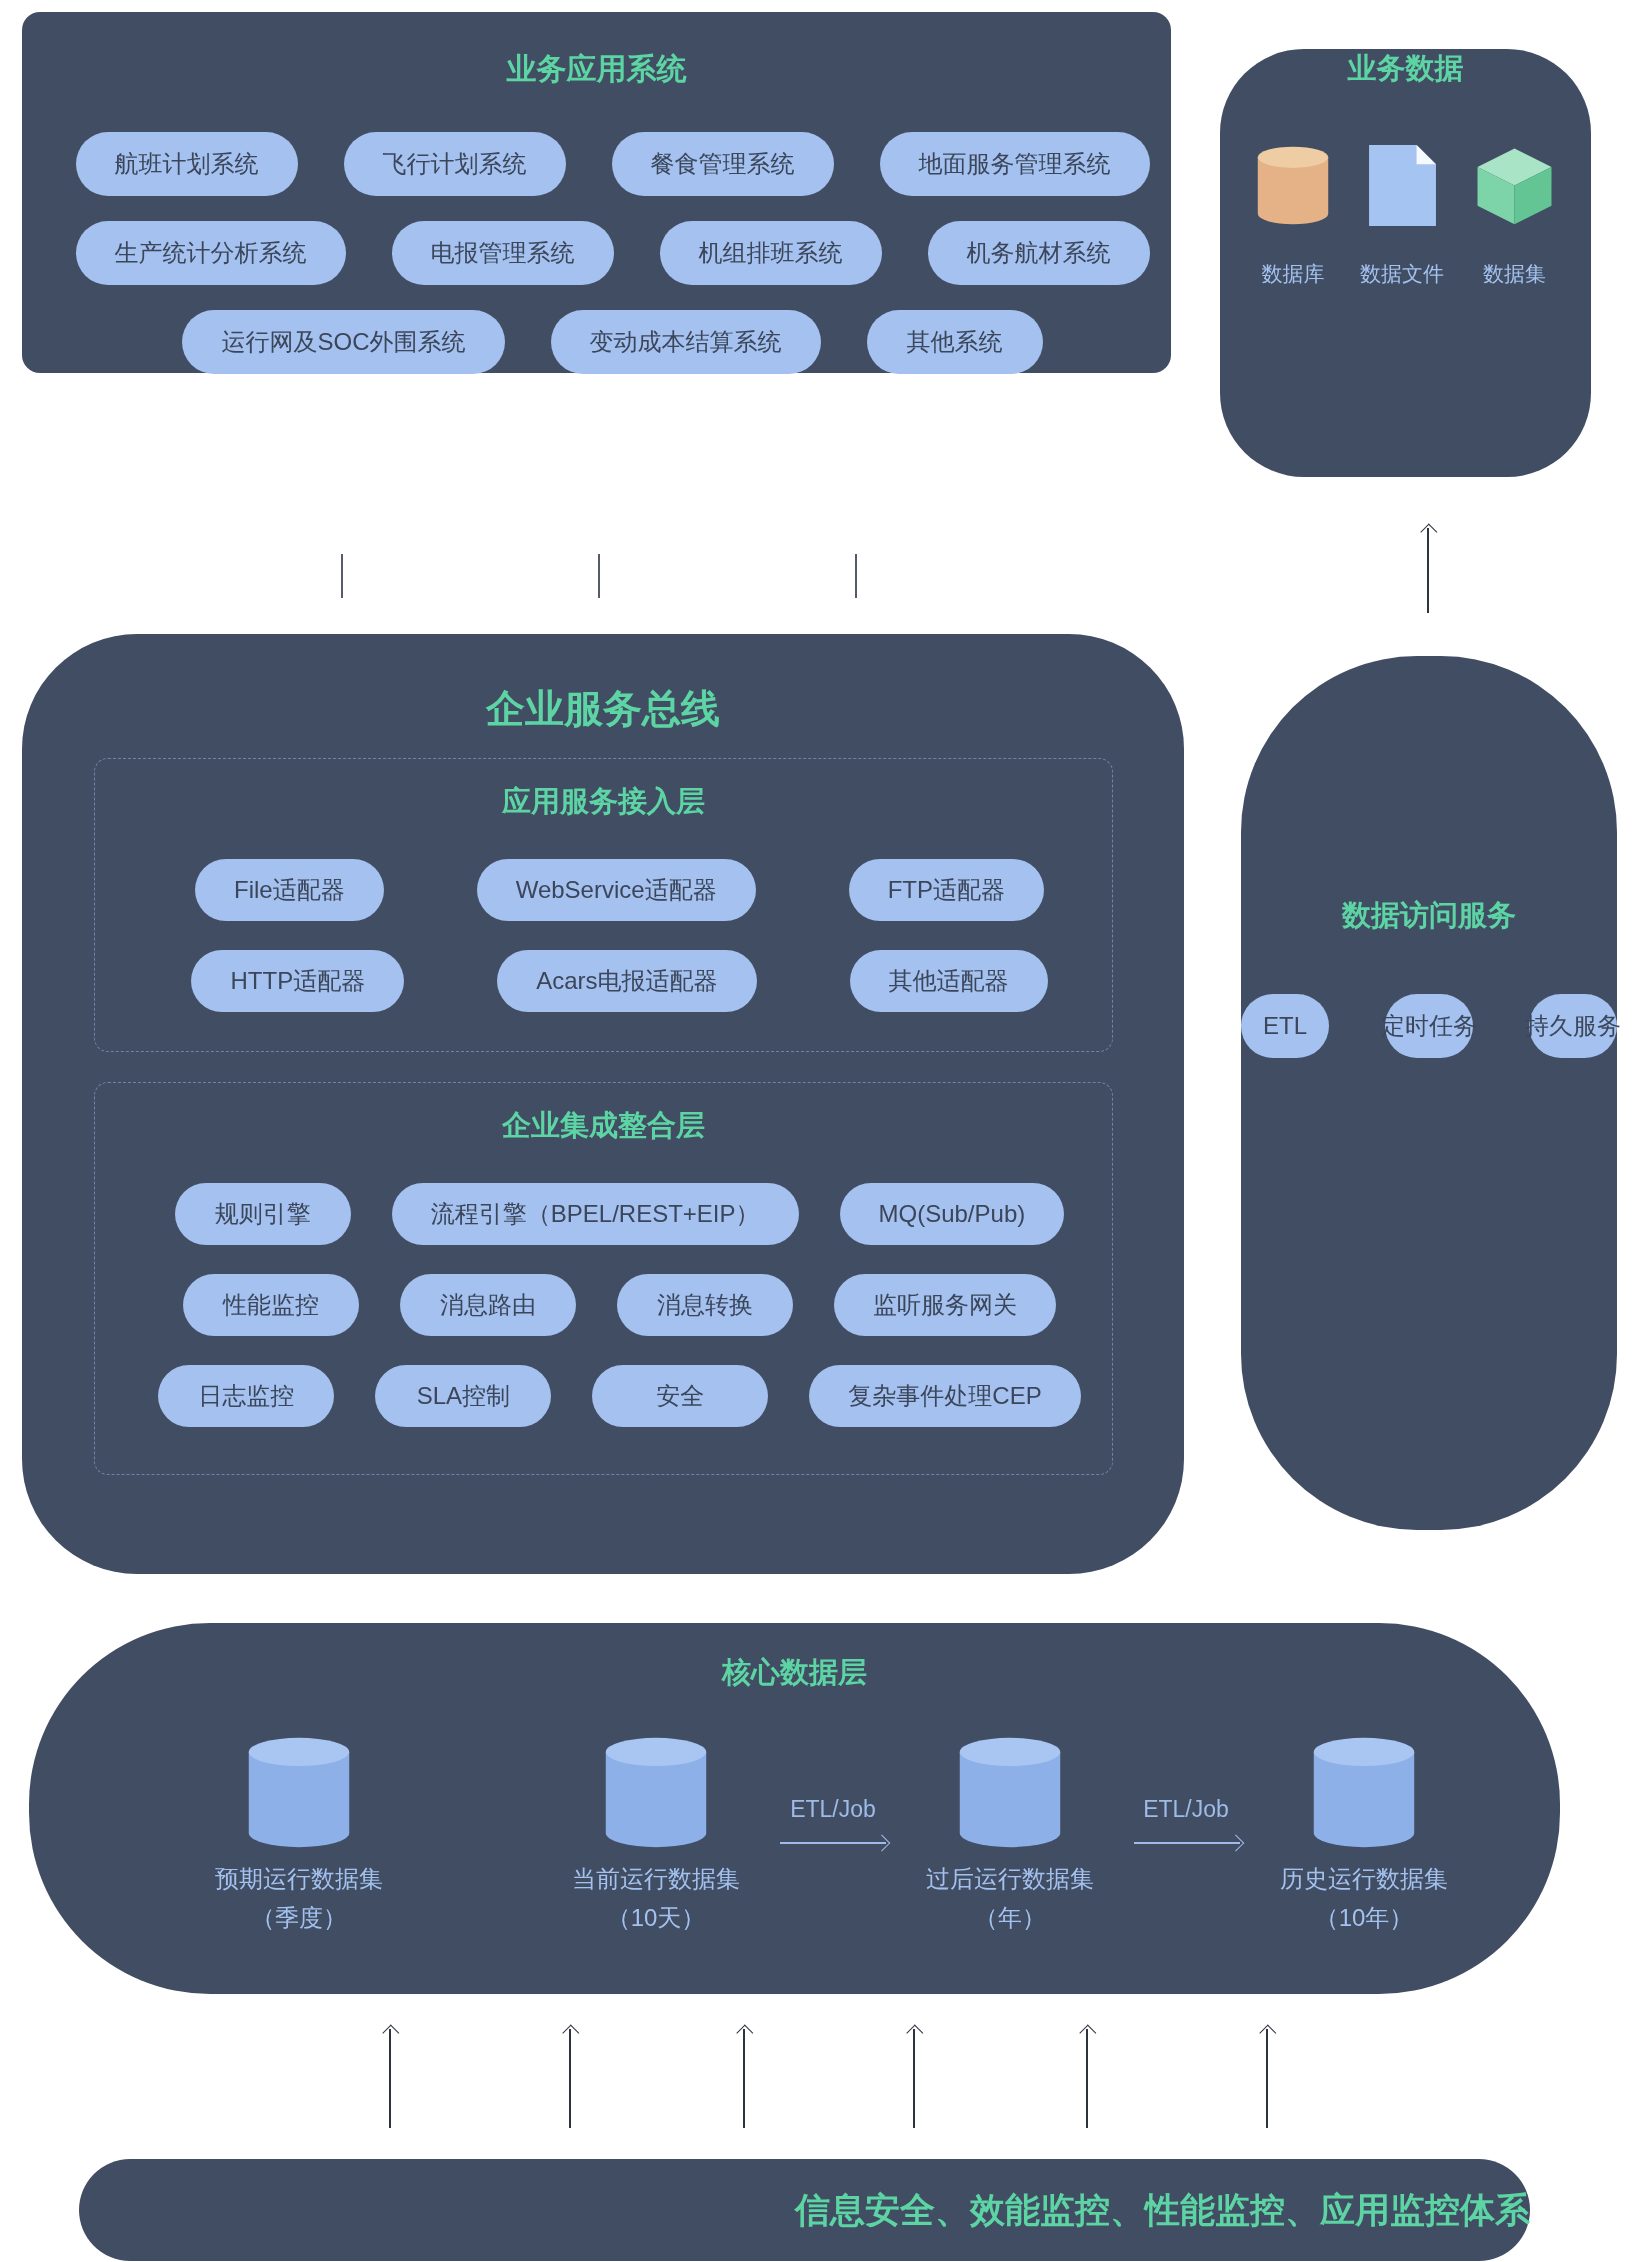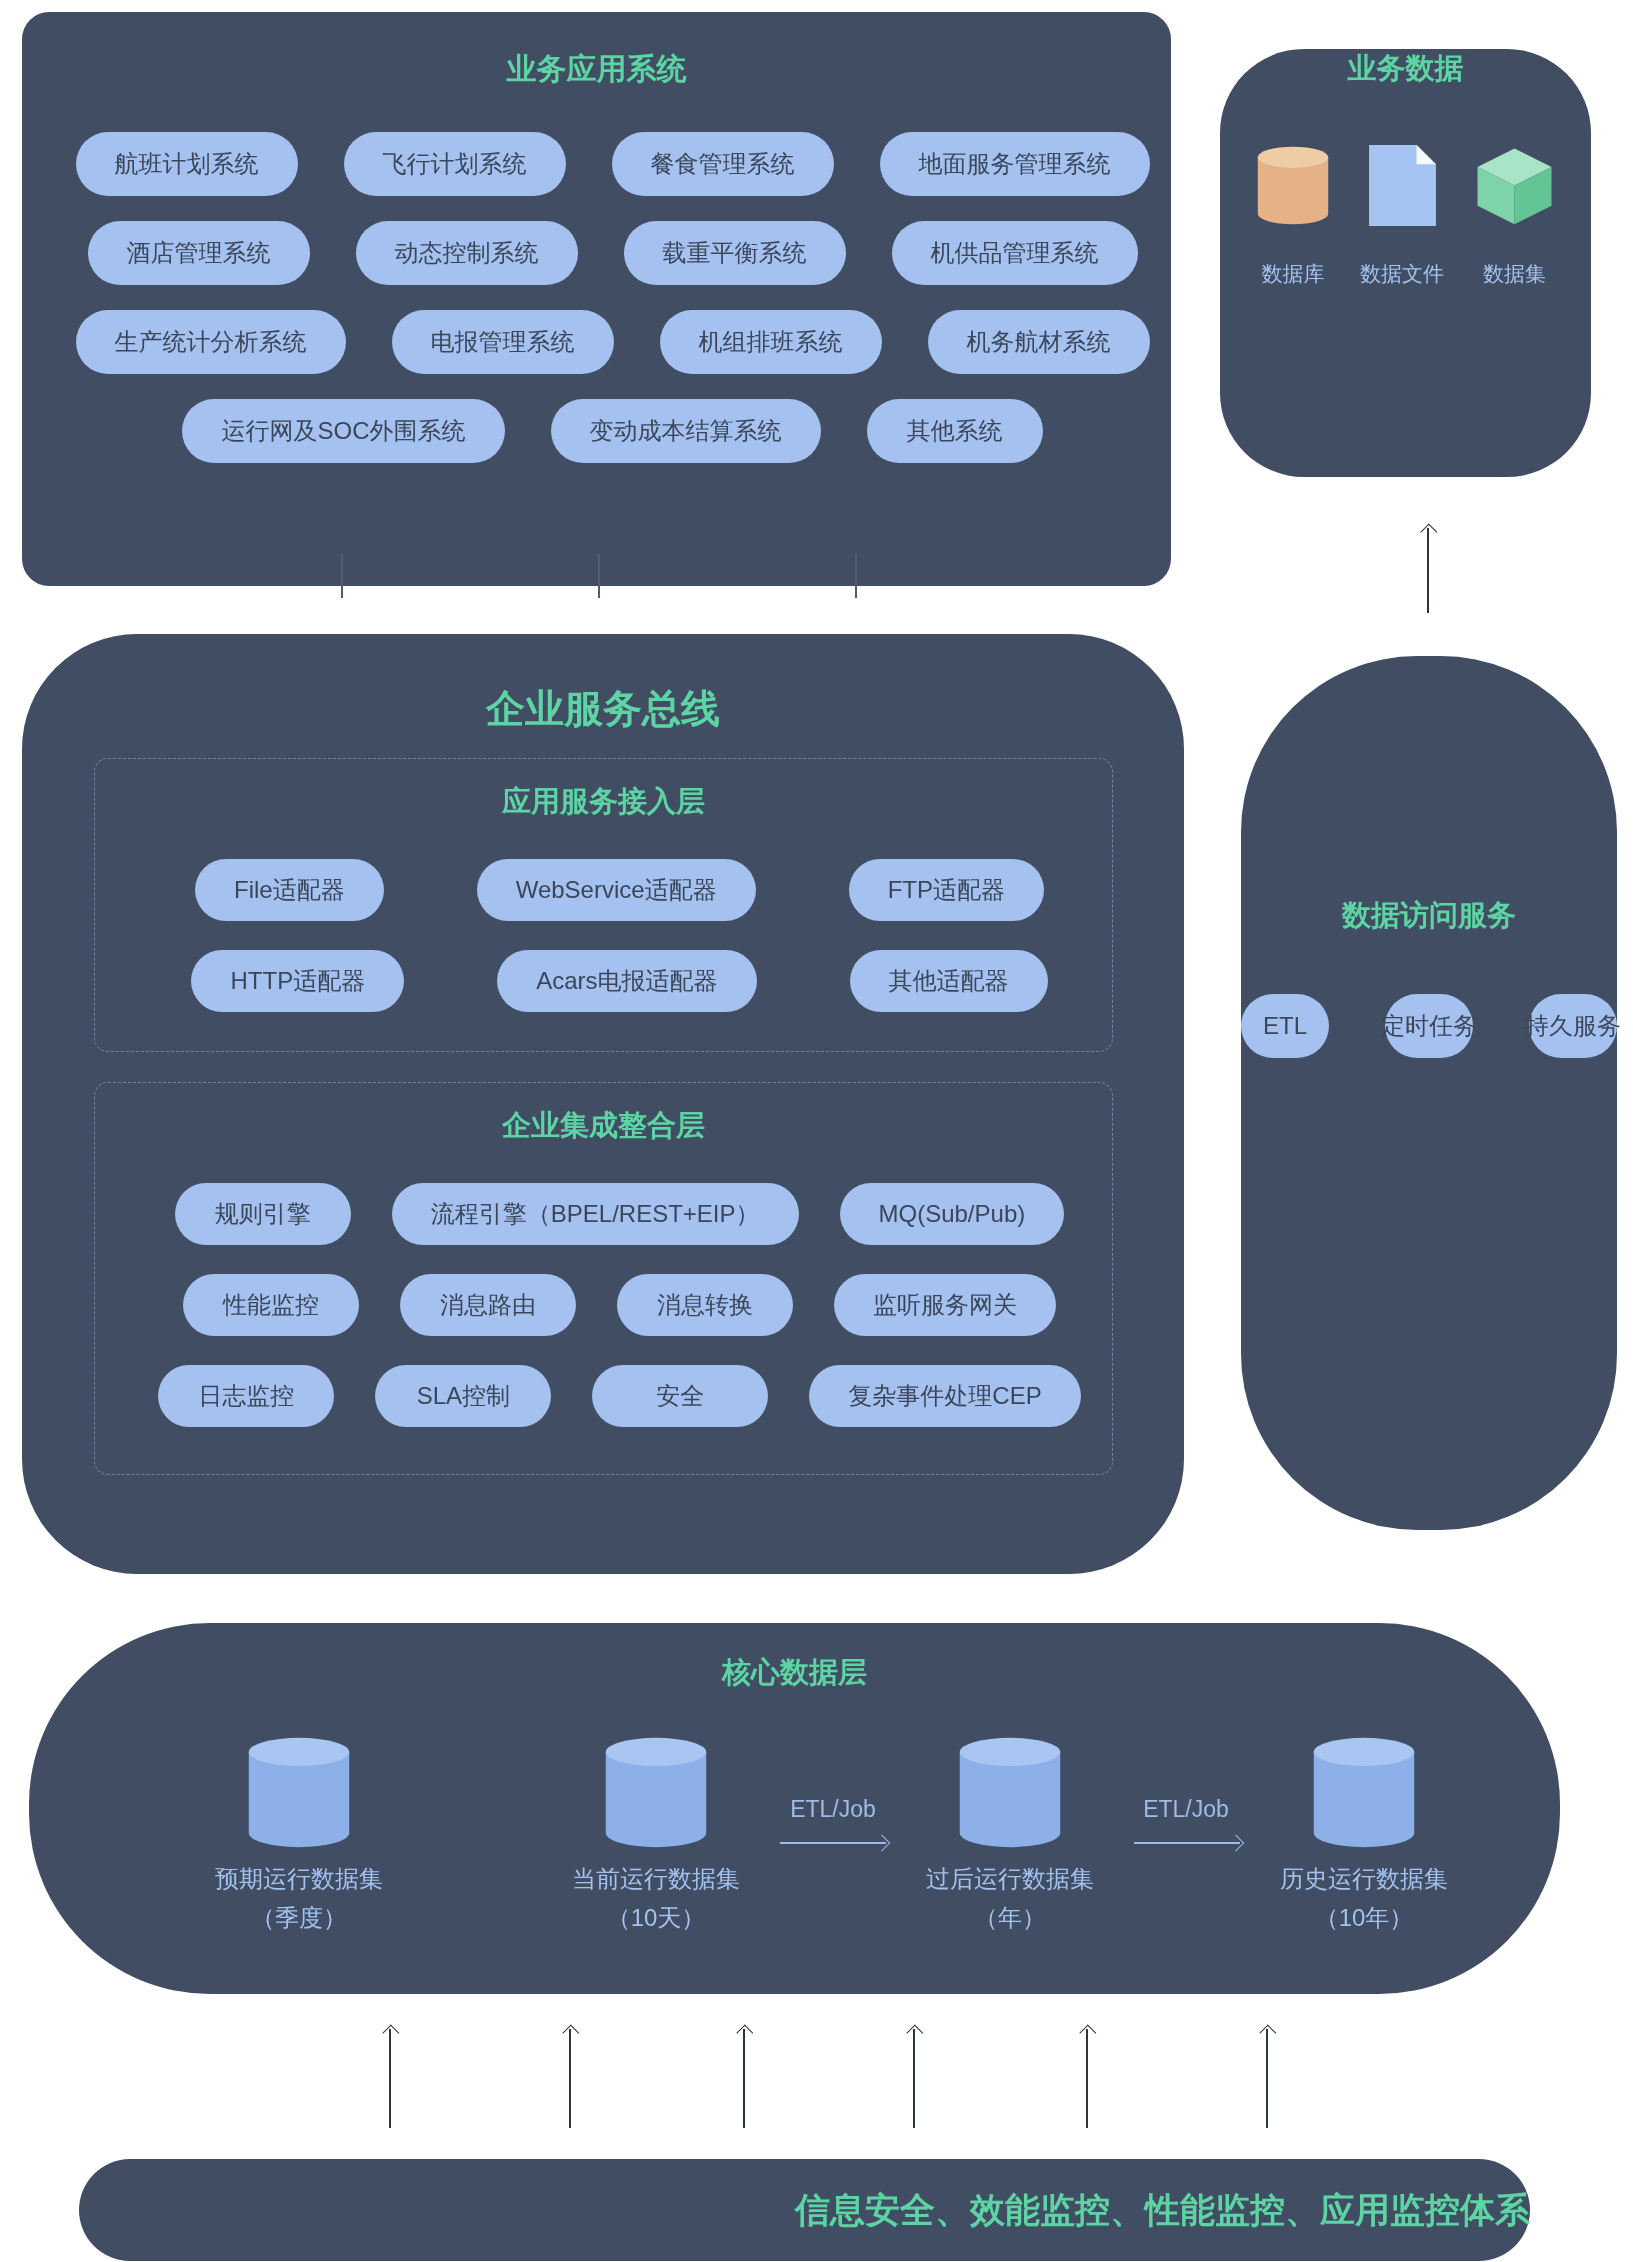--- a/index.html
+++ b/index.html
@@ -5,21 +5,21 @@
   html,body{margin:0;padding:0;}
   body{width:1634px;height:2262px;background:#ffffff;font-family:"Liberation Sans","DejaVu Sans",sans-serif;}
   .page{position:relative;width:1634px;height:2262px;overflow:hidden;}
   .panel{position:absolute;background:#414d63;box-sizing:border-box;}
   .gtitle{color:#5dd4a3;font-weight:bold;text-align:center;}
   .pill{background:#a4c1ef;color:#3b465a;border-radius:35px;height:64px;min-width:176px;padding:0 39px;
         display:flex;align-items:center;justify-content:center;font-size:24px;white-space:nowrap;box-sizing:border-box;}
   .row{display:flex;justify-content:center;padding-left:32px;}
 
   
-  #business-apps{left:22px;top:12.4px;width:1149px;height:574px;border-radius:27px;padding-top:37px;}
+  #business-apps{left:22px;top:12.4px;width:1149px;height:361px;border-radius:18px;padding-top:37px;}
   #business-apps .gtitle{font-size:30px;}
   #business-apps .rows{display:flex;flex-direction:column;gap:25px;margin-top:42px;}
   #business-apps .row{gap:46px;}
 
   
   #business-data{left:1220px;top:49px;width:371px;height:428px;border-radius:84px;}
   #business-data .gtitle{font-size:29px;}
   #business-data .icons{display:flex;justify-content:center;align-items:flex-end;gap:30px;margin-top:56px;}
   .icon-item{display:flex;flex-direction:column;align-items:center;}
   .icon-item .lbl{margin-top:34px;font-size:21px;color:#a4c2ef;white-space:nowrap;}
@@ -71,26 +71,20 @@
   <section class="panel" id="business-apps">
     <div class="gtitle">业务应用系统</div>
     <div class="rows">
       <div class="row">
         <div class="pill">航班计划系统</div>
         <div class="pill">飞行计划系统</div>
         <div class="pill">餐食管理系统</div>
         <div class="pill">地面服务管理系统</div>
       </div>
       <div class="row">
-        <div class="pill">酒店管理系统</div>
-        <div class="pill">动态控制系统</div>
-        <div class="pill">载重平衡系统</div>
-        <div class="pill">机供品管理系统</div>
-      </div>
-      <div class="row">
         <div class="pill">生产统计分析系统</div>
         <div class="pill">电报管理系统</div>
         <div class="pill">机组排班系统</div>
         <div class="pill">机务航材系统</div>
       </div>
       <div class="row">
         <div class="pill">运行网及SOC外围系统</div>
         <div class="pill">变动成本结算系统</div>
         <div class="pill">其他系统</div>
       </div>

